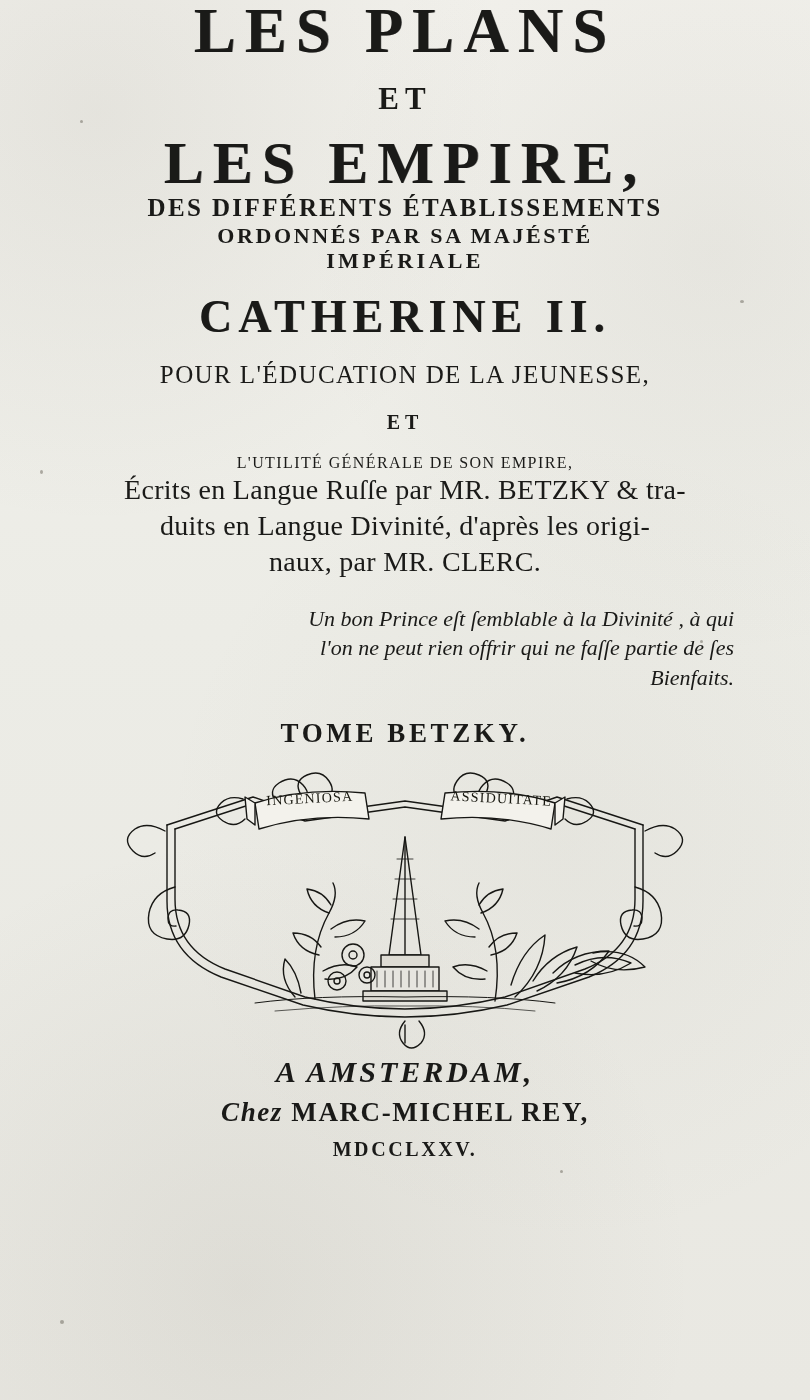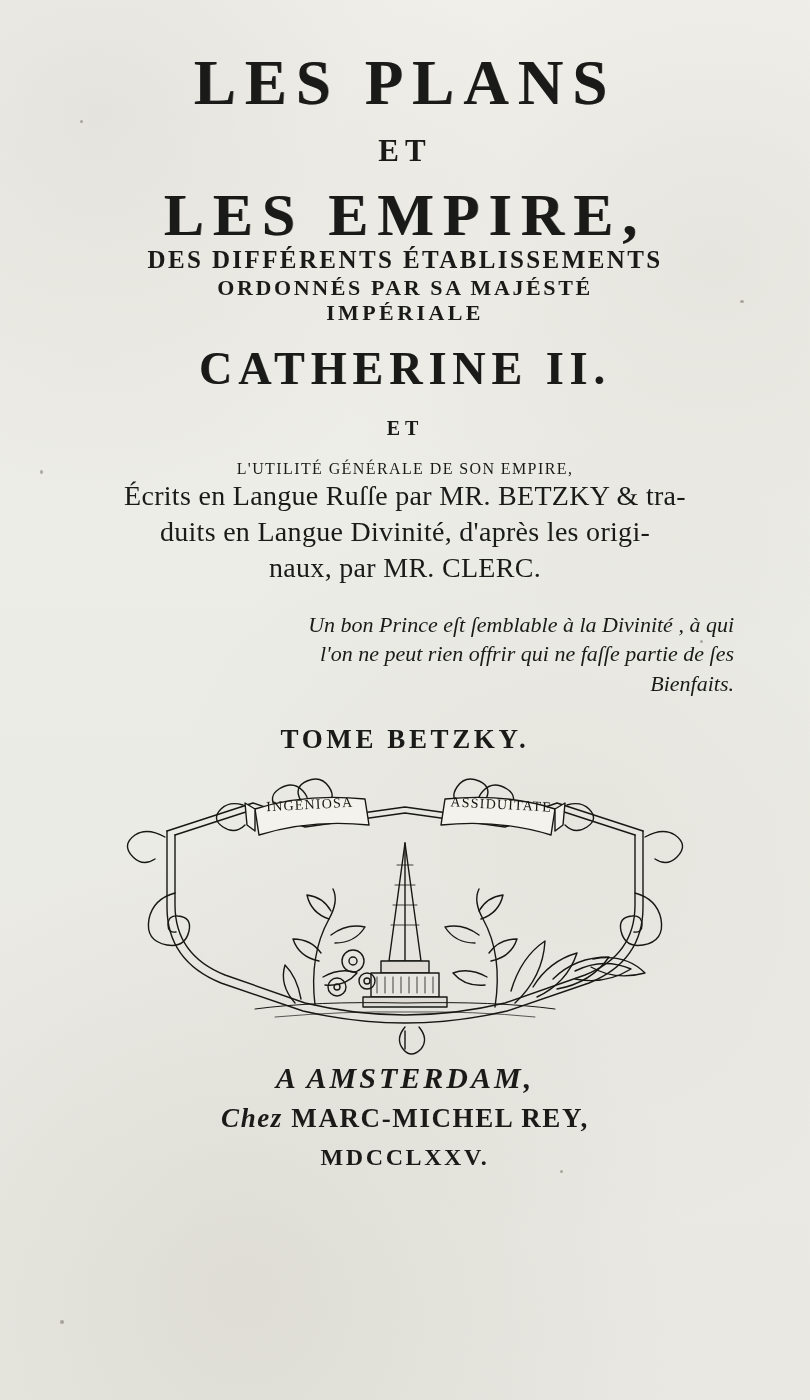--- a/index.html
+++ b/index.html
@@ -33,21 +33,20 @@
     padding: 0 48px;
     box-sizing: border-box;
     text-align: center;
   }
 
   .t-title1 {
     font-family: "Liberation Serif", serif;
     font-size: 63px;
     letter-spacing: 9px;
     font-weight: 700;
-    margin-top: 52px;
     line-height: 1;
     text-shadow: 0.6px 0.4px 0 rgba(0,0,0,0.45);
   }
   .t-et1 {
     font-size: 31px;
     letter-spacing: 6px;
     font-weight: 700;
     margin-top: 18px;
   }
   .t-title2 {
@@ -131,21 +130,21 @@
     font-style: italic;
   }
   .t-publisher {
     font-size: 27px;
     letter-spacing: 1.6px;
     font-weight: 700;
     margin-top: 8px;
   }
   .t-publisher .chez { font-style: italic; font-weight: 700; }
   .t-year {
-    font-size: 24px;
+    font-size: 20px;
     letter-spacing: 2.6px;
     font-weight: 700;
     margin-top: 10px;
   }
 
   
   .speck { position:absolute; background:#5a564c; opacity:.45; border-radius:50%; }
 </style>
 </head>
 <body>
@@ -159,20 +158,21 @@
   <div class="t-title2">LES EMPIRE,</div>
 
   <div class="t-sub1">
     <span>DES DIFFÉRENTS ÉTABLISSEMENTS</span>
     <span class="l2">ORDONNÉS PAR SA MAJÉSTÉ</span>
     <span class="l3">IMPÉRIALE</span>
   </div>
 
   <div class="t-name">CATHERINE II.</div>
 
+  <div class="t-line-education">POUR L'ÉDUCATION DE LA JEUNESSE,</div>
   <div class="t-et2">ET</div>
   <div class="t-line-utility">L'UTILITÉ GÉNÉRALE DE SON EMPIRE,</div>
 
   <div class="t-credit">
     <div>Écrits en Langue Ruſſe par MR. BETZKY &amp; tra-</div>
     <div>duits en Langue Divinité, d'après les origi-</div>
     <div>naux, par MR. CLERC.</div>
   </div>
 
   <div class="t-motto">

